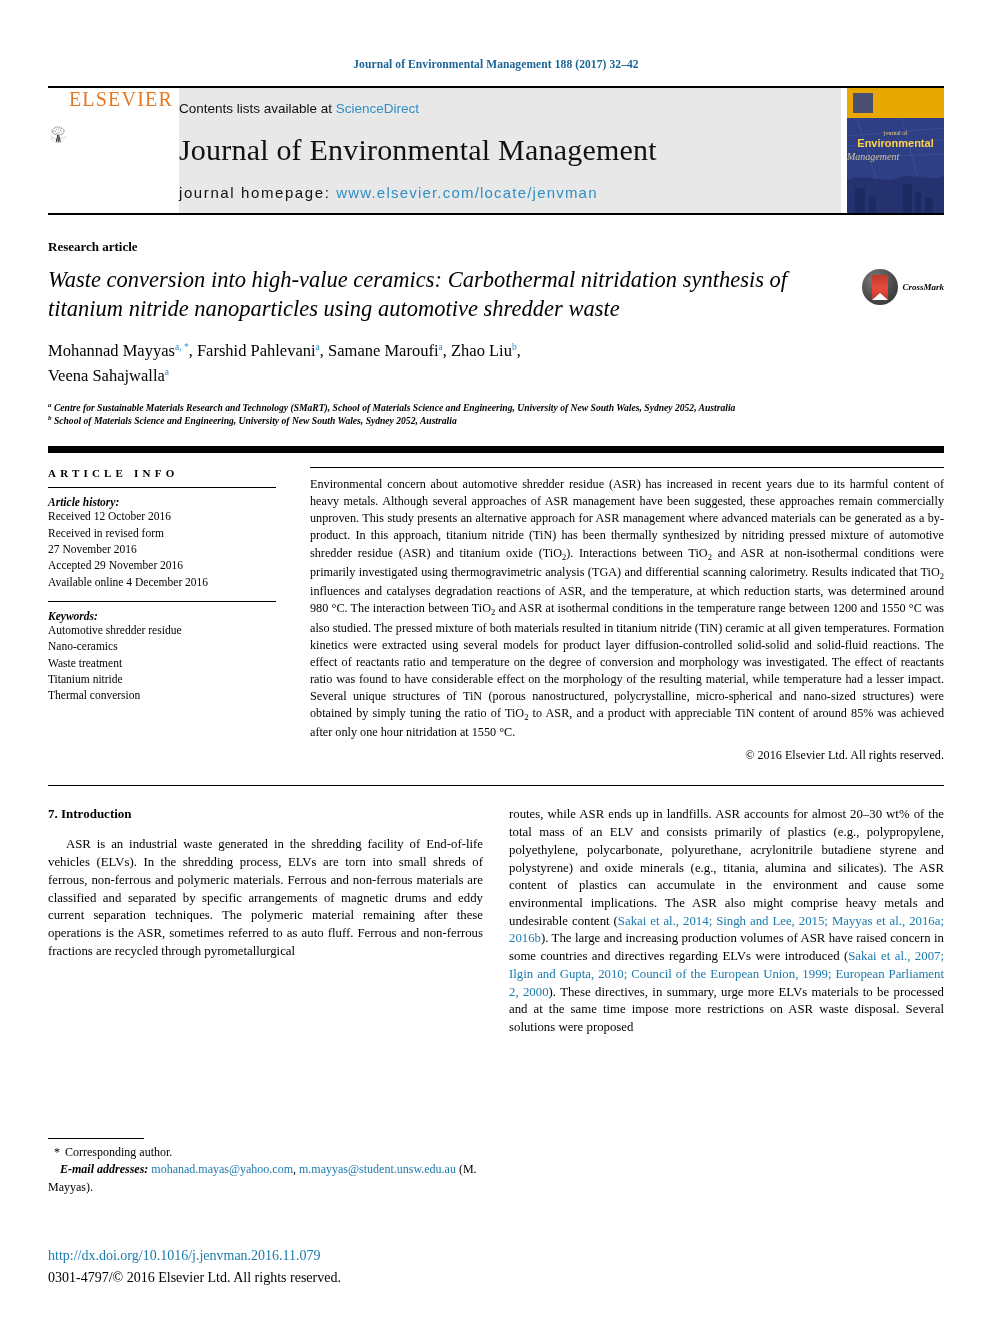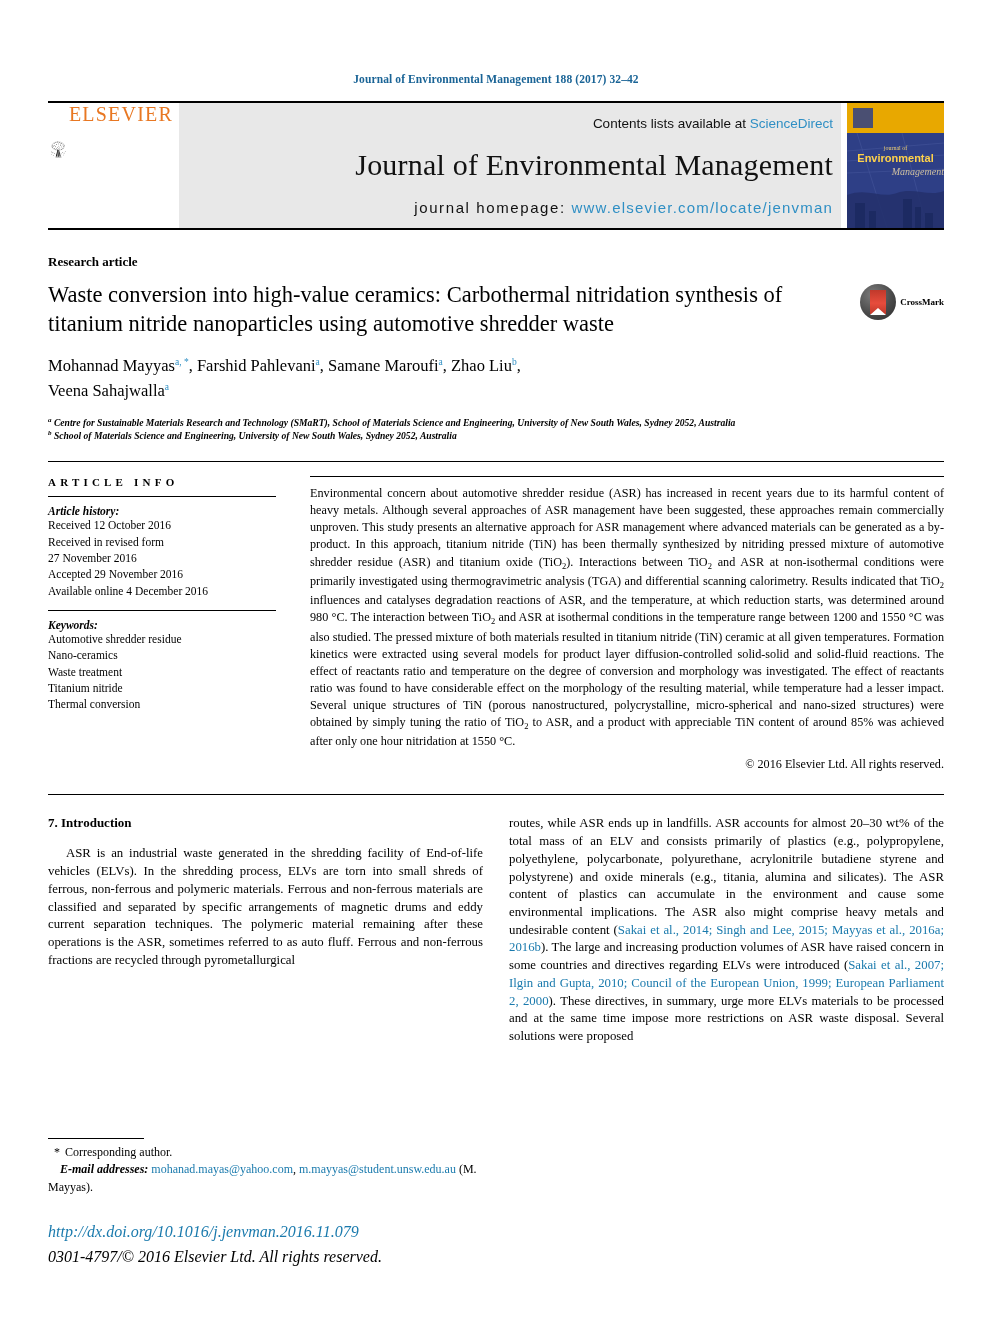--- a/index.html
+++ b/index.html
@@ -22,21 +22,21 @@
     box-sizing: border-box;
     padding: 0 48px;
   }
 
   
   .running-head {
     text-align: center;
     font-size: 11.5px;
     font-weight: bold;
     color: #1a6496;
-    padding-top: 73px;
+    padding-top: 58px;
     letter-spacing: 0.1px;
   }
 
   
   .masthead {
     margin-top: 16px;
     border-top: 2px solid #000;
     display: flex;
     align-items: stretch;
     height: 125px;
@@ -58,21 +58,21 @@
     color: #e87722;
     line-height: 1;
     margin-top: 1px;
   }
   .masthead-center {
     flex: 1 1 auto;
     background: #e8e8e8;
     display: flex;
     flex-direction: column;
     justify-content: space-between;
-    align-items: flex-end;
+    align-items: flex-start;
     padding: 13px 8px 12px 0;
     margin-left: 6px;
     margin-right: 6px;
   }
   .contents-line {
     font-family: "Liberation Sans", sans-serif;
     font-size: 13.5px;
     color: #111;
   }
   .contents-line .sd {
@@ -111,32 +111,32 @@
     text-align: center; color: #f0d070;
     font-size: 6px; font-family: "Liberation Serif", serif;
   }
   .cover-t2 {
     position: absolute; top: 49px; left: 0; right: 0;
     text-align: center; color: #ffd24a;
     font-size: 11px; font-weight: bold; font-family: "Liberation Sans", sans-serif;
   }
   .cover-t3 {
     position: absolute; top: 63px; left: 0; right: 0;
-    text-align: right; color: #cfc0a0;
+    text-align: left; color: #cfc0a0;
     font-size: 10px; font-style: italic; font-family: "Liberation Serif", serif;
   }
 
   
   .rule-thin { border-top: 1px solid #000; }
   .article-type {
     margin-top: 24px;
     font-size: 13px;
     font-weight: bold;
   }
-  .title-row { display:flex; align-items:flex-start; margin-top: 10px; }
+  .title-row { display:flex; align-items:flex-start; margin-top: 10px; font-style: italic; }
   .paper-title {
     flex: 1 1 auto;
     font-size: 22.5px;
     line-height: 1.30;
     font-weight: normal;
     margin: 0;
     padding-right: 14px;
   }
   .crossmark {
     flex: 0 0 auto;
@@ -175,21 +175,21 @@
     line-height: 1.42;
     margin-top: 12px;
   }
   .affil sup { font-size:7px; }
   .affil p { margin: 0; }
 
   
   .info-abstract {
     display: flex;
     margin-top: 18px;
-    border-top: 1px solid #000000;
+    border-top: 7px solid #000000;
     padding-top: 14px;
   }
   .col-info { flex: 0 0 228px; padding-right: 34px; }
   .col-abs { flex: 1 1 auto; }
   .sec-head {
     font-size: 11px;
     font-weight: bold;
     letter-spacing: 4.2px;
     margin-bottom: 8px;
   }
@@ -246,25 +246,24 @@
     border-top: 1px solid #000;
     width: 96px;
     margin-bottom: 5px;
   }
   .fn-text { font-size: 12px; line-height: 1.45; }
   .fn-text .star { margin-right: 2px; }
   .fn-em { font-style: italic; font-weight: bold; }
   .doi-block {
     position: absolute;
     left: 48px;
-    top: 1220px;
+    top: 1245px;
     width: 437px;
-    font-size: 16px;
+    font-size: 14px;
     line-height: 1.55;
-    font-style: italic;
   }
   .doi-link { color: #1a7aad; }
 </style>
 </head>
 <body>
 
 <div class="page">
 
   <div class="running-head">Journal of Environmental Management 188 (2017) 32–42</div>
 

